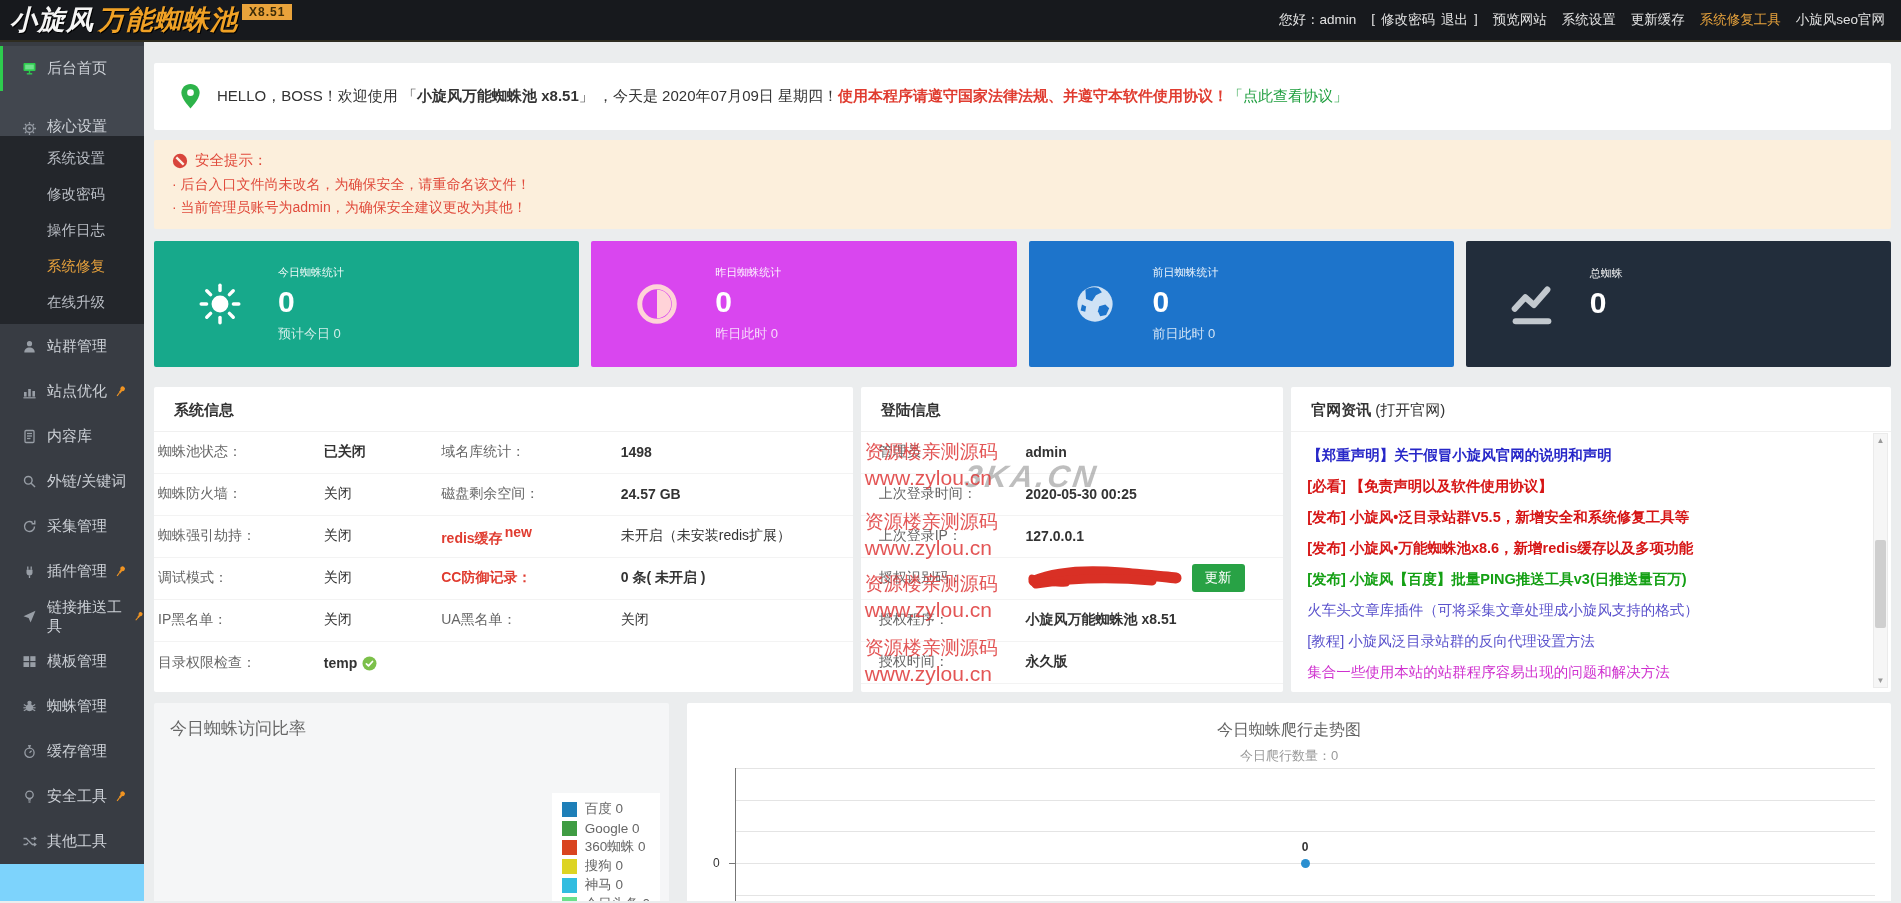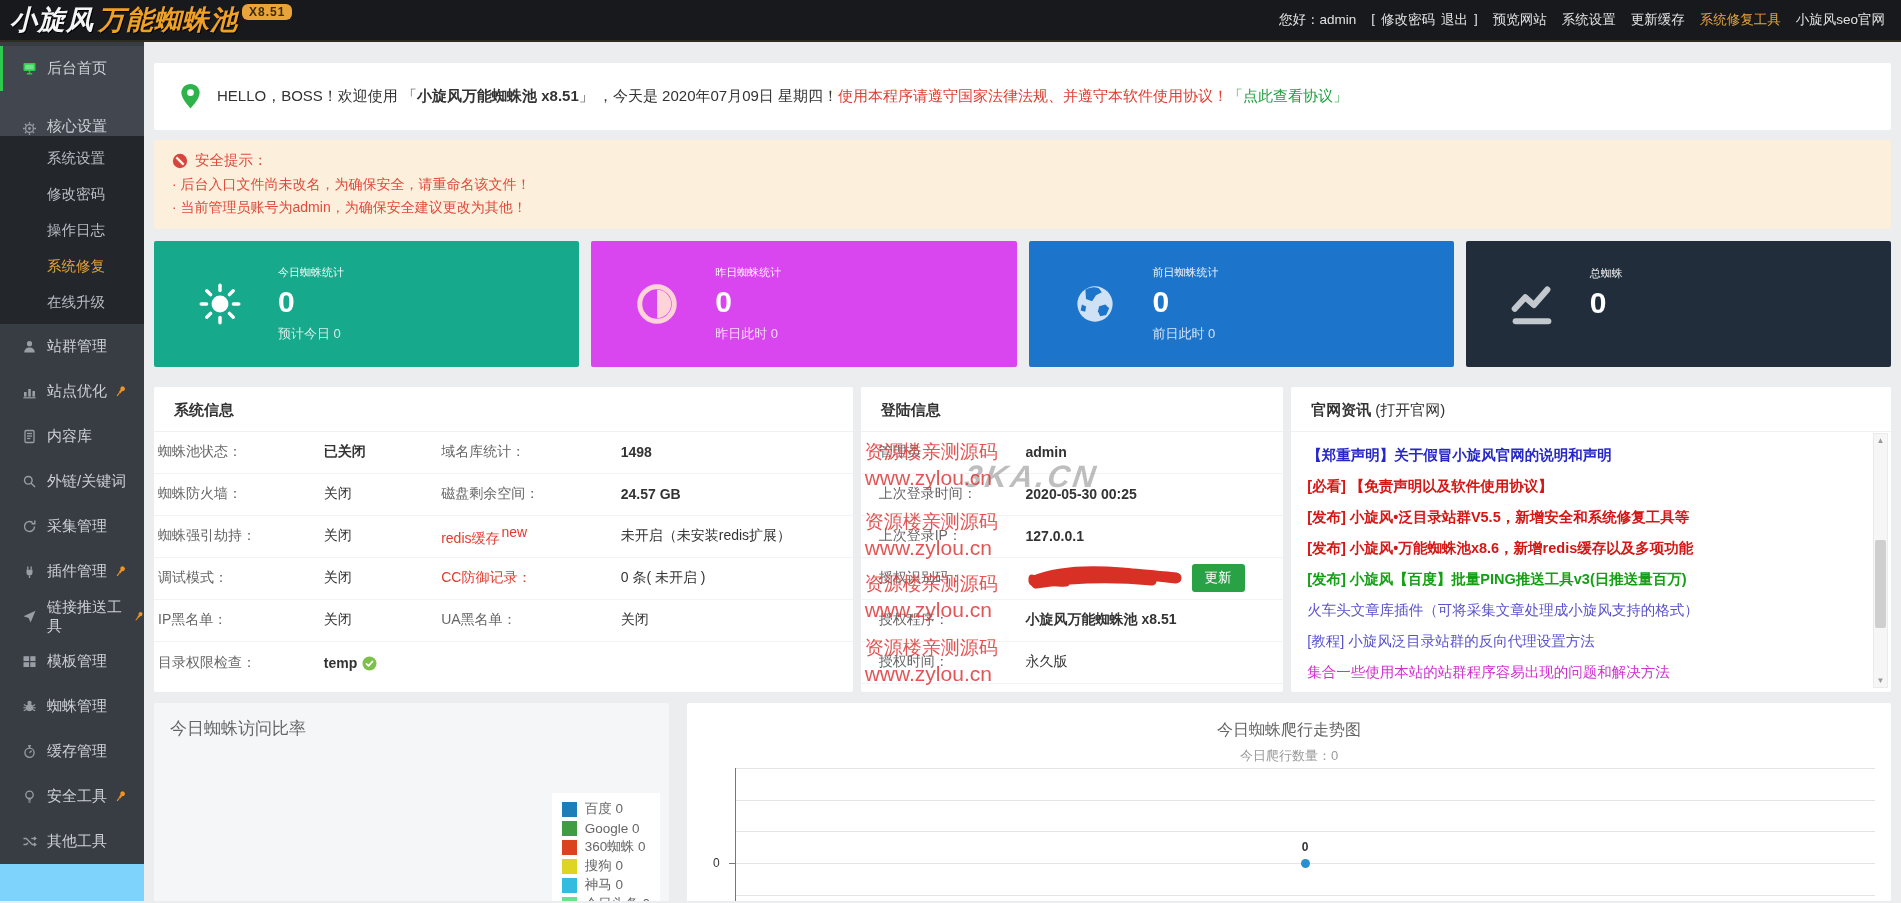--- a/index.html
+++ b/index.html
@@ -6,21 +6,21 @@
   html,body { width:1901px; height:903px; overflow:hidden; background:#ebedee;
     font-family:"Liberation Sans","DejaVu Sans",sans-serif; }
   
   .topbar { height:42px; background:#17191d; display:flex; align-items:center;
     justify-content:space-between; padding:0 16px 0 10px; border-bottom:2px solid #2e2c20; }
   .logo { display:flex; align-items:center; font-style:italic; font-weight:bold;
     font-size:27px; letter-spacing:1px; white-space:nowrap; }
   .logo .p1 { color:#f5f5f5; text-shadow:1px 1px 0 #000; }
   .logo .p2 { color:#f0a125; text-shadow:1px 1px 0 #000; margin-left:4px; }
   .logo .badge { font-style:normal; font-size:12px; font-weight:bold; color:#3c2c08;
-    background:#e9a33b; border-radius:6px; padding:1px 7px; margin-left:4px;
+    background:#e9a33b; border-radius:0; padding:1px 7px; margin-left:4px;
     align-self:flex-start; margin-top:2px; }
   .topmenu { display:flex; align-items:center; gap:15px; font-size:13.5px; color:#e2e2e2; }
   .topmenu span { cursor:default; }
   .topmenu .lnk { cursor:pointer; }
   .topmenu .orange { color:#e8a33c; }
   
   .app { display:flex; height:859px; }
   .sidebar { width:144px; background:#7dd3fc; flex:none; }
   .menu { background:#383c43; padding-top:4px; }
   .mitem { height:45px; display:flex; align-items:center; padding-left:22px;
@@ -58,21 +58,21 @@
   .ptitle { padding:14px 20px 11px; font-size:15px; font-weight:bold; color:#333;
     border-bottom:1px solid #f0f0f0; }
   .ptitle .soft { font-weight:normal; cursor:pointer; }
   .sysinfo { flex:693 0 0; }
   .trow { height:42px; display:flex; align-items:center; padding:0 4px;
     border-bottom:1px solid #f3f3f3; font-size:14px; color:#666; }
   .trow:last-child { border-bottom:none; }
   .trow .l1 { width:24%; } .trow .v1 { width:17%; color:#333; }
   .trow .l2 { width:26%; } .trow .v2 { flex:1; color:#333; }
   .bold { font-weight:bold; }
-  .red { color:#e03c30; }
+  .red { color:#e03c30;font-weight:bold; }
   .redbold { color:#e03c30; font-weight:bold; }
   sup.new { color:#e03c30; font-size:14px; margin-left:2px;margin-top:46px; }
   .chk { vertical-align:-3px; margin-left:5px; }
   .logininfo { flex:419 0 0; position:relative; }
   .lrow { height:42px; display:flex; align-items:center; padding:0 18px;
     border-bottom:1px solid #f3f3f3; font-size:14px; color:#666; }
   .lrow:last-child { border-bottom:none; }
   .lrow .ll { width:38%; } .lrow .lv { flex:1; color:#333; display:flex; align-items:center; }
   .btn-update { background:#28a245; color:#fff; border:none; border-radius:3px;
     font-size:13.5px; padding:5px 13px; margin-left:6px; cursor:pointer;

